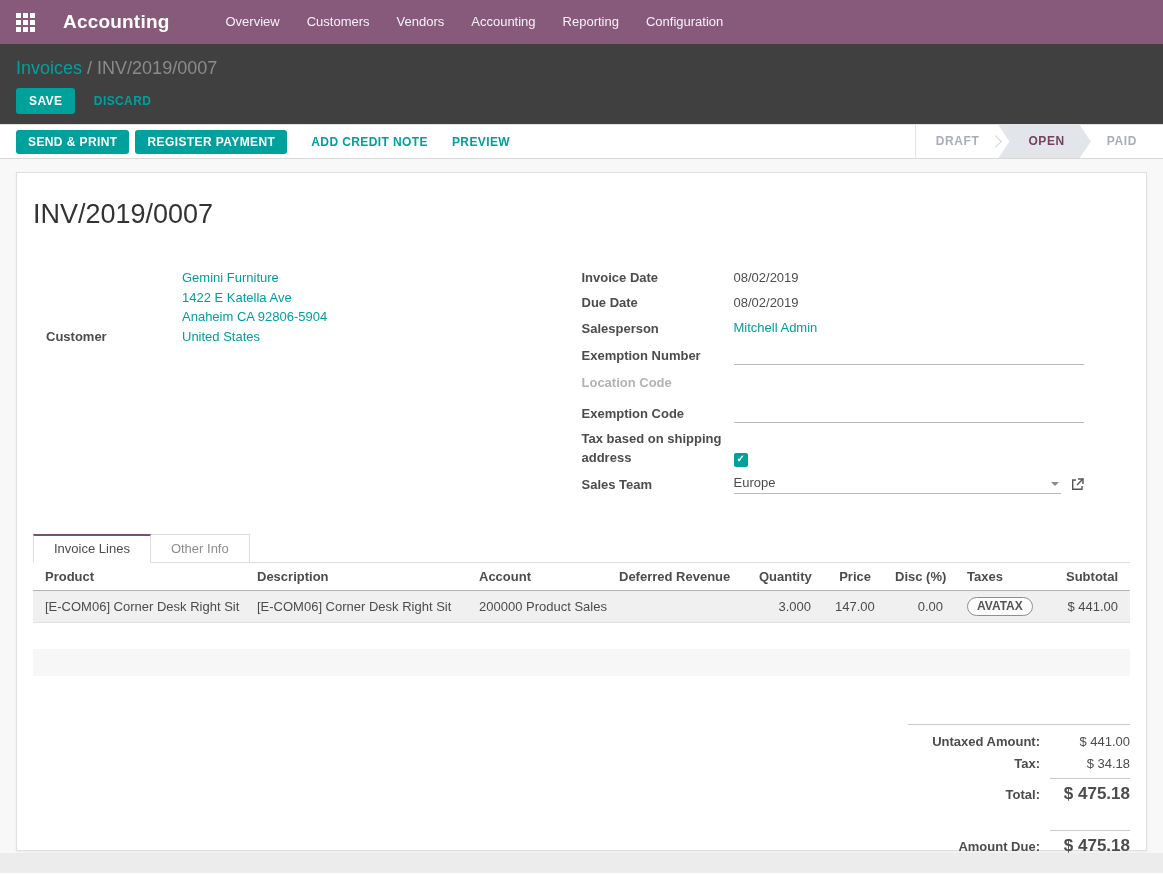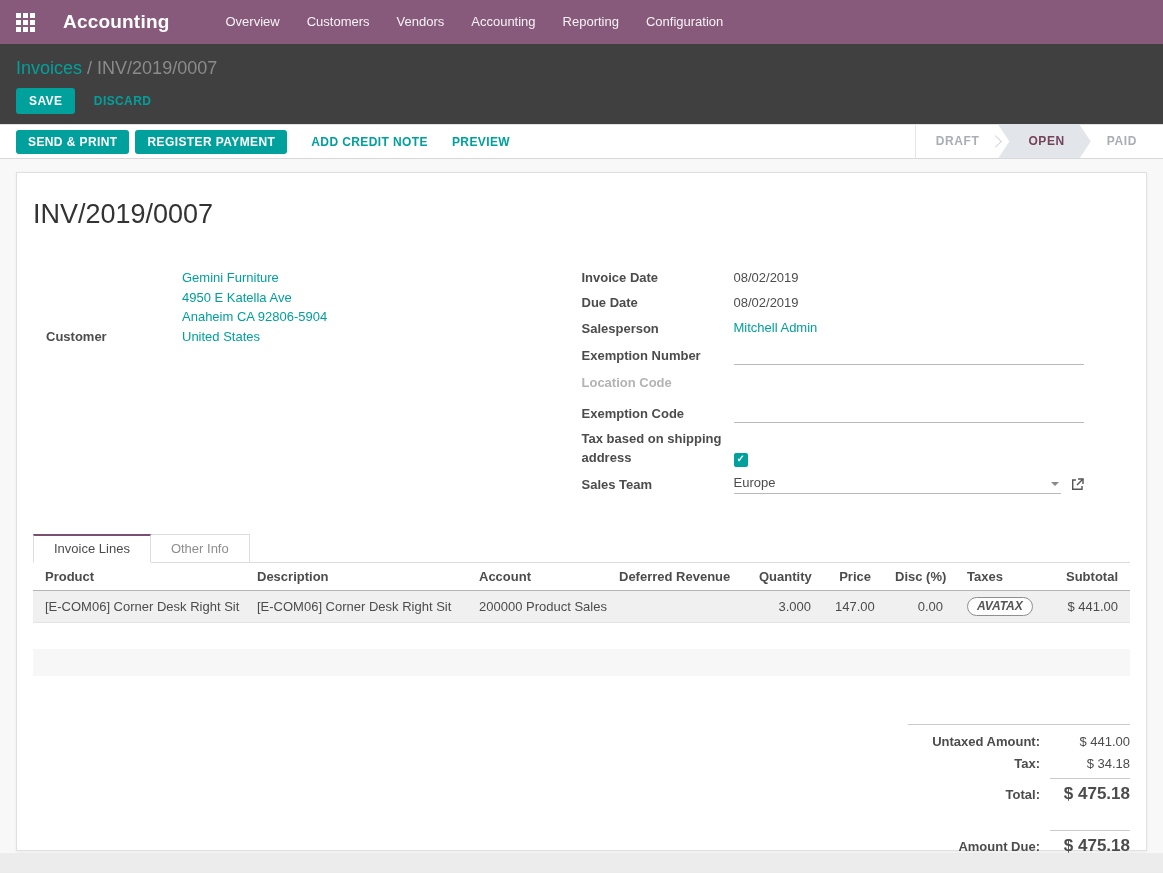--- a/index.html
+++ b/index.html
@@ -68,21 +68,21 @@
 
   
   table.lines { width: 100%; border-collapse: collapse; table-layout: fixed; font-size: 13px; }
   table.lines th { font-weight: bold; color: #4c4c4c; text-align: left; padding: 6px 12px; border-bottom: 1px solid #b5b5b5; white-space: nowrap; }
   table.lines td { padding: 6px 12px; color: #4c4c4c; white-space: nowrap; overflow: hidden; }
   table.lines .num { text-align: right; }
   tr.data-row { background: #f0f0f0; border-bottom: 1px solid #e3e3e3; }
   tr.empty-row-a { background: #fff; }
   tr.empty-row-b { background: #f7f7f7; }
   tr.empty-row-a td, tr.empty-row-b td { height: 27px; }
-  .tax-pill { display: inline-block; border: 1px solid #8f8f8f; border-radius: 11px; padding: 0 9px; font-size: 12px; font-weight: bold; color: #555; line-height: 17px; background: #fdfdfd; font-style: italic; }
+  .tax-pill { display: inline-block; border: 1px solid #8f8f8f; border-radius: 11px; padding: 0 9px; font-size: 12px; font-weight: bold; color: #555; line-height: 17px; background: #fdfdfd; }
 
   
   .totals { width: 222px; margin-left: auto; margin-top: 48px; border-top: 1px solid #cacaca; padding-top: 9px; font-size: 13px; }
   .trow { display: flex; justify-content: flex-end; align-items: baseline; margin-bottom: 7px; }
   .tlabel { font-weight: bold; color: #4c4c4c; }
   .tvalue { width: 80px; text-align: right; margin-left: 10px; }
   .tvalue.big { font-size: 17px; font-weight: bold; border-top: 1px solid #cacaca; padding-top: 5px; }
   .amount-due { margin-top: 26px; }
 
   .bottom-strip { height: 20px; background: #ececec; }
@@ -144,21 +144,21 @@
   <div class="sheet">
     <h1 class="sheet-title">INV/2019/0007</h1>
 
     <div class="field-group">
 
       <div class="col col-left">
         <div class="frow">
           <span class="flabel">Customer</span>
           <span class="addr">
             <a>Gemini Furniture</a>
-            <a>4950 E Katella Ave</a>
+            <a>1422 E Katella Ave</a>
             <a>Anaheim CA 92806-5904</a>
             <a>United States</a>
           </span>
         </div>
       </div>
 
       <div class="col col-right">
         <div class="frow row-dates">
           <span class="flabel">Invoice Date</span>
           <span class="fvalue">08/02/2019</span>

